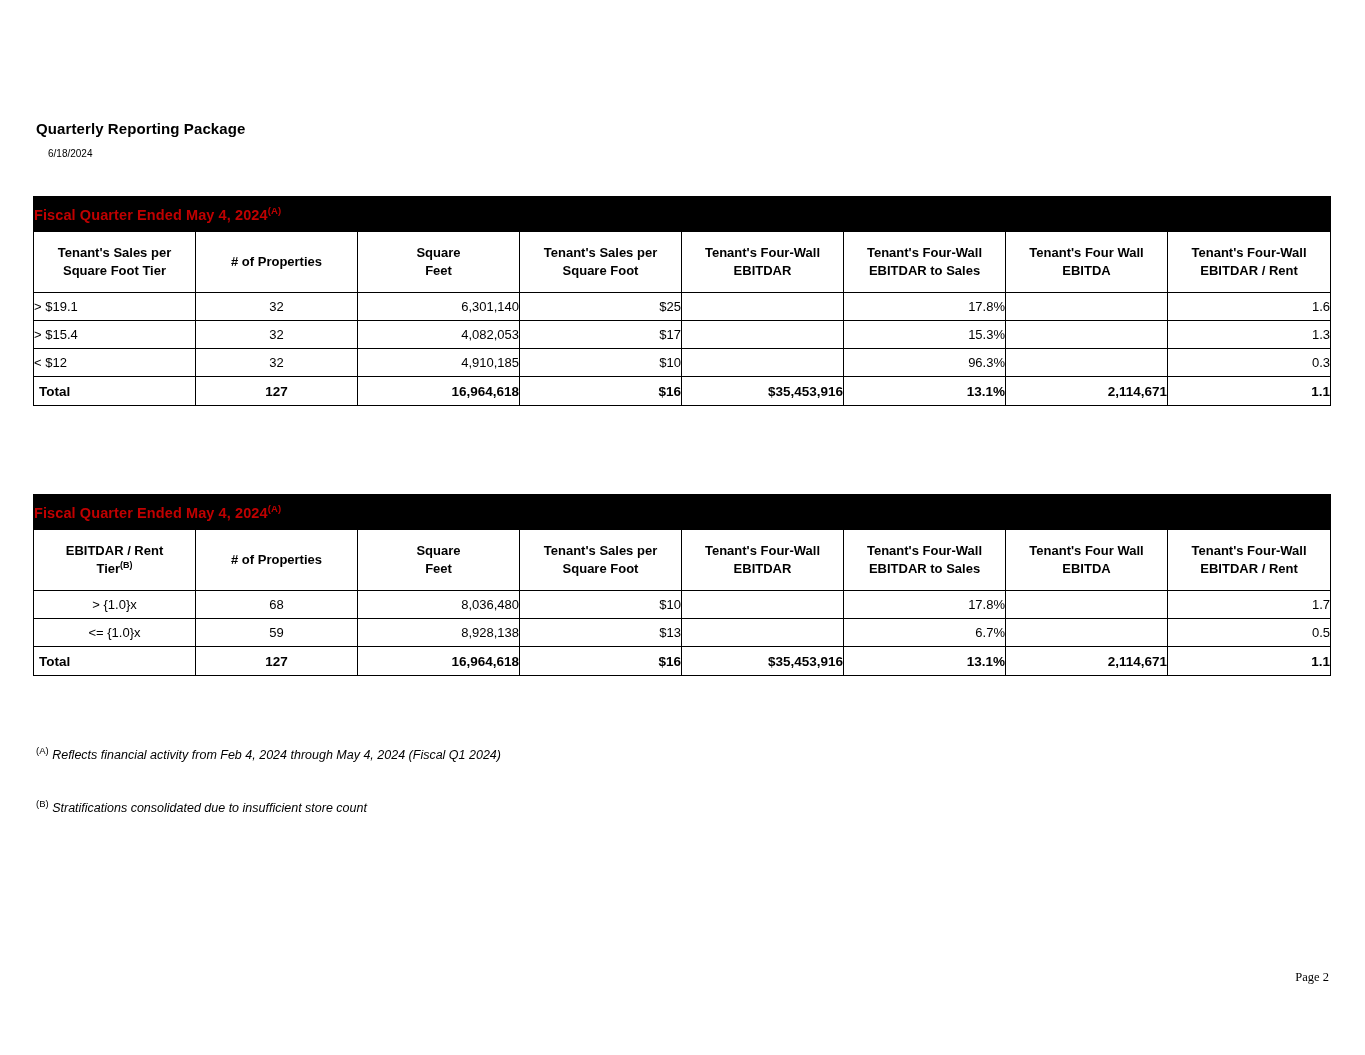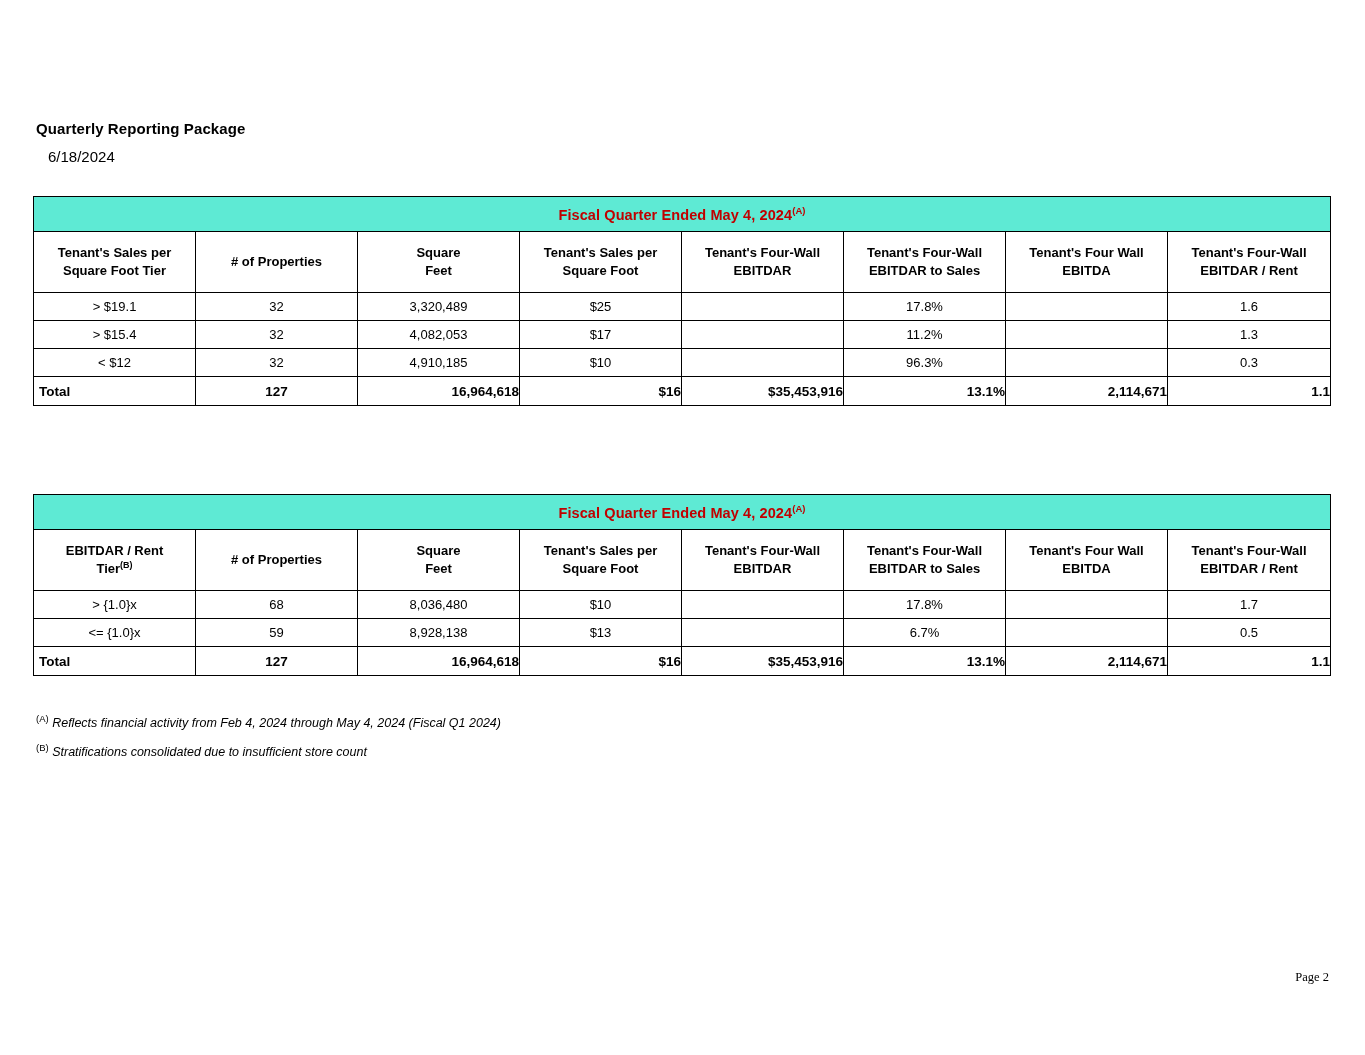--- a/index.html
+++ b/index.html
@@ -26,39 +26,38 @@
     left: 36px;
     top: 120px;
     font-size: 15px;
     font-weight: bold;
     letter-spacing: 0.1px;
   }
   .doc-date {
     position: absolute;
     left: 48px;
     top: 148px;
-    font-size: 15px;
+    font-size: 10px;
     font-weight: normal;
   }
   table.report {
     position: absolute;
     border-collapse: collapse;
     table-layout: fixed;
     font-size: 13px;
   }
   table.report td, table.report th {
     border: 1px solid #000000;
     padding: 0;
     vertical-align: middle;
   }
   .banner {
-    background: #5eead4;
+    background: #000000;
     color: #c00000;
     font-weight: bold;
-    text-align: center;
     font-size: 14.5px;
     height: 34px;
     letter-spacing: 0.1px;
   }
   .banner sup {
     font-size: 9.5px;
     vertical-align: super;
   }
   .colhead {
     font-weight: bold;
@@ -68,21 +67,20 @@
     line-height: 1.35;
     padding: 3px 5px;
   }
   .colhead sup {
     font-size: 9px;
     vertical-align: super;
   }
   .datarow td {
     height: 27px;
     font-size: 13px;
-    text-align: center;
   }
   .c-center { text-align: center; }
   .c-right  { text-align: right; padding-right: 7px; }
   .tier-cell {
     text-align: left;
     padding-left: 46px;
   }
   .tier-cell-2 {
     text-align: center;
   }
@@ -99,20 +97,21 @@
   .footnotes {
     position: absolute;
     left: 36px;
     top: 712px;
     font-size: 12.5px;
     font-style: italic;
   }
   .footnote {
     margin-bottom: 8px;
     line-height: 1.4;
+    margin-top: 32px;
   }
   .footnote sup {
     font-size: 9.5px;
     vertical-align: super;
     font-style: normal;
   }
   .page-number {
     position: absolute;
     right: 36px;
     top: 970px;
@@ -175,34 +174,34 @@
         </td>
         <td class="colhead">
           <div>Tenant's Four-Wall</div>
           <div>EBITDAR / Rent</div>
         </td>
       </tr>
 
       <tr class="datarow">
         <td class="tier-cell">&gt;  $19.1</td>
         <td class="c-center">32</td>
-        <td class="c-right">3,320,489</td>
+        <td class="c-right">6,301,140</td>
         <td class="c-right">$25</td>
         <td class="c-right blank"></td>
         <td class="c-right">17.8%</td>
         <td class="c-right blank"></td>
         <td class="c-right">1.6</td>
       </tr>
       <tr class="datarow">
         <td class="tier-cell">&gt;  $15.4</td>
         <td class="c-center">32</td>
         <td class="c-right">4,082,053</td>
         <td class="c-right">$17</td>
         <td class="c-right blank"></td>
-        <td class="c-right">11.2%</td>
+        <td class="c-right">15.3%</td>
         <td class="c-right blank"></td>
         <td class="c-right">1.3</td>
       </tr>
       <tr class="datarow">
         <td class="tier-cell">&lt;  $12</td>
         <td class="c-center">32</td>
         <td class="c-right">4,910,185</td>
         <td class="c-right">$10</td>
         <td class="c-right blank"></td>
         <td class="c-right">96.3%</td>

